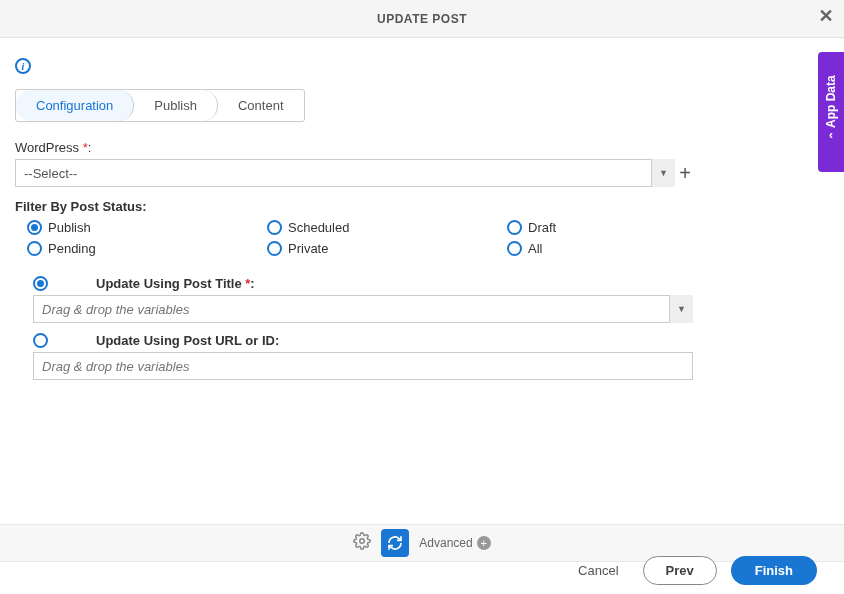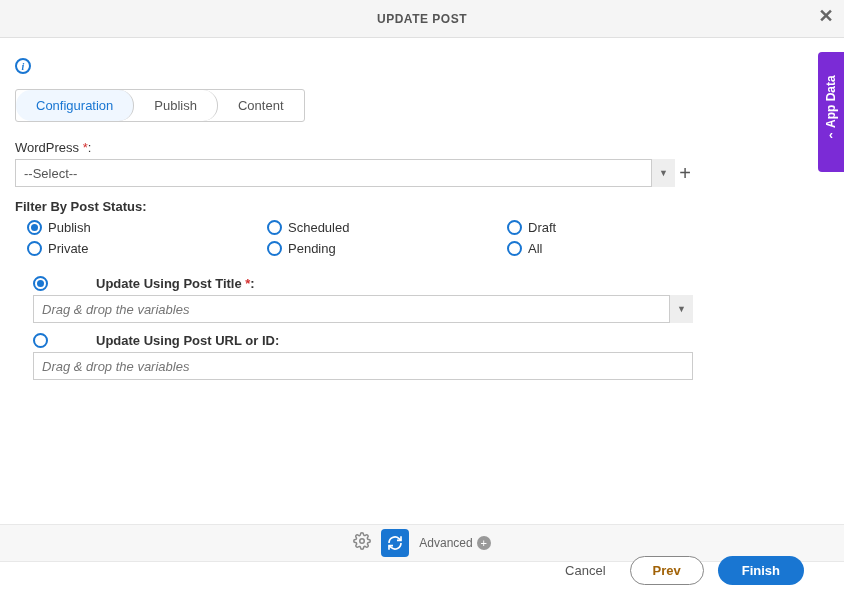--- a/index.html
+++ b/index.html
@@ -32,23 +32,23 @@
 .update-option .radio-item .opt-label { font-weight: 600; }
 .text-input-wrap { position: relative; max-width: 660px; }
 .text-input { width: 100%; height: 28px; border: 1px solid #ccc; padding: 4px 8px; font-size: 13px; font-style: italic; color: #999; }
 .text-input-caret { position: absolute; right: 0; top: 0; width: 24px; height: 28px; background: #eee; border-left: 1px solid #ccc; display: flex; align-items: center; justify-content: center; font-size: 9px; color: #666; }
 .bottom-bar { position: absolute; bottom: 32px; left: 0; right: 0; height: 38px; background: #f7f7f7; border-top: 1px solid #e8e8e8; border-bottom: 1px solid #e8e8e8; display: flex; align-items: center; justify-content: center; gap: 10px; }
 .gear-icon svg { width: 18px; height: 18px; }
 .refresh-square { width: 28px; height: 28px; background: #1976d2; border-radius: 4px; display: flex; align-items: center; justify-content: center; cursor: pointer; }
 .refresh-square svg { width: 16px; height: 16px; }
 .advanced-label { font-size: 12px; color: #666; display: flex; align-items: center; gap: 4px; cursor: pointer; }
 .advanced-plus { width: 14px; height: 14px; background: #999; border-radius: 50%; color: #fff; font-size: 11px; display: inline-flex; align-items: center; justify-content: center; line-height: 1; }
-.footer { position: absolute; bottom: 0; left: 0; right: 0; height: 48px; display: flex; align-items: center; justify-content: flex-end; gap: 14px; padding-right: 40px; }
+.footer { position: absolute; bottom: 0; left: 0; right: 0; height: 48px; display: flex; align-items: center; justify-content: flex-end; gap: 14px; padding-right: 27px; }
 .btn-cancel { font-size: 13px; color: #555; cursor: pointer; padding: 6px 10px; }
-.btn-prev { font-size: 13px; color: #a16207; border: 1.5px solid #888; background: #fff; border-radius: 16px; padding: 6px 22px; cursor: pointer; font-weight: 600; }
+.btn-prev { font-size: 13px; color: #404040; border: 1.5px solid #888; background: #fff; border-radius: 16px; padding: 6px 22px; cursor: pointer; font-weight: 600; }
 .btn-finish { font-size: 13px; color: #fff; background: #1976d2; border: none; border-radius: 16px; padding: 7px 24px; cursor: pointer; font-weight: 600; }
 .app-data-tab { position: absolute; right: 0; top: 52px; width: 26px; height: 120px; background: #7b2bd6; color: #fff; writing-mode: vertical-rl; transform: rotate(180deg); display: flex; align-items: center; justify-content: center; font-size: 12px; font-weight: 600; border-radius: 0 4px 4px 0; cursor: pointer; }
 .app-data-tab .chev { writing-mode: horizontal-tb; transform: rotate(180deg); font-size: 12px; margin-top: 6px; }
 </style>
 </head>
 <body>
 
 <div class="modal-header">
   <span>UPDATE POST</span>
   <span class="close-btn">✕</span>
@@ -89,25 +89,25 @@
       <div class="radio-item">
           <span class="radio"></span>
           <span>Scheduled</span>
         </div>
       <div class="radio-item">
           <span class="radio"></span>
           <span>Draft</span>
         </div>
       <div class="radio-item">
           <span class="radio"></span>
-          <span>Private</span>
+          <span>Pending</span>
         </div>
       <div class="radio-item">
           <span class="radio"></span>
-          <span>Pending</span>
+          <span>Private</span>
         </div>
       <div class="radio-item">
           <span class="radio"></span>
           <span>All</span>
         </div>
     </div>
   </div>
 
   <div class="update-option">
     <div class="radio-item">

